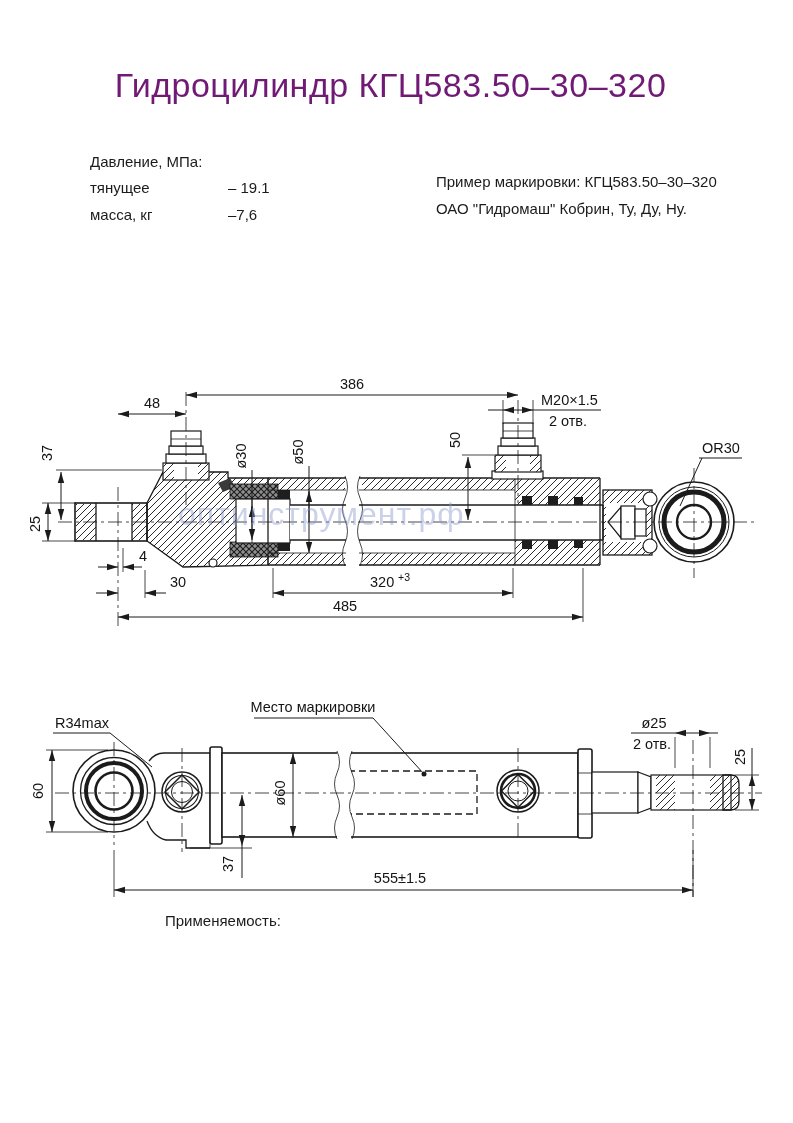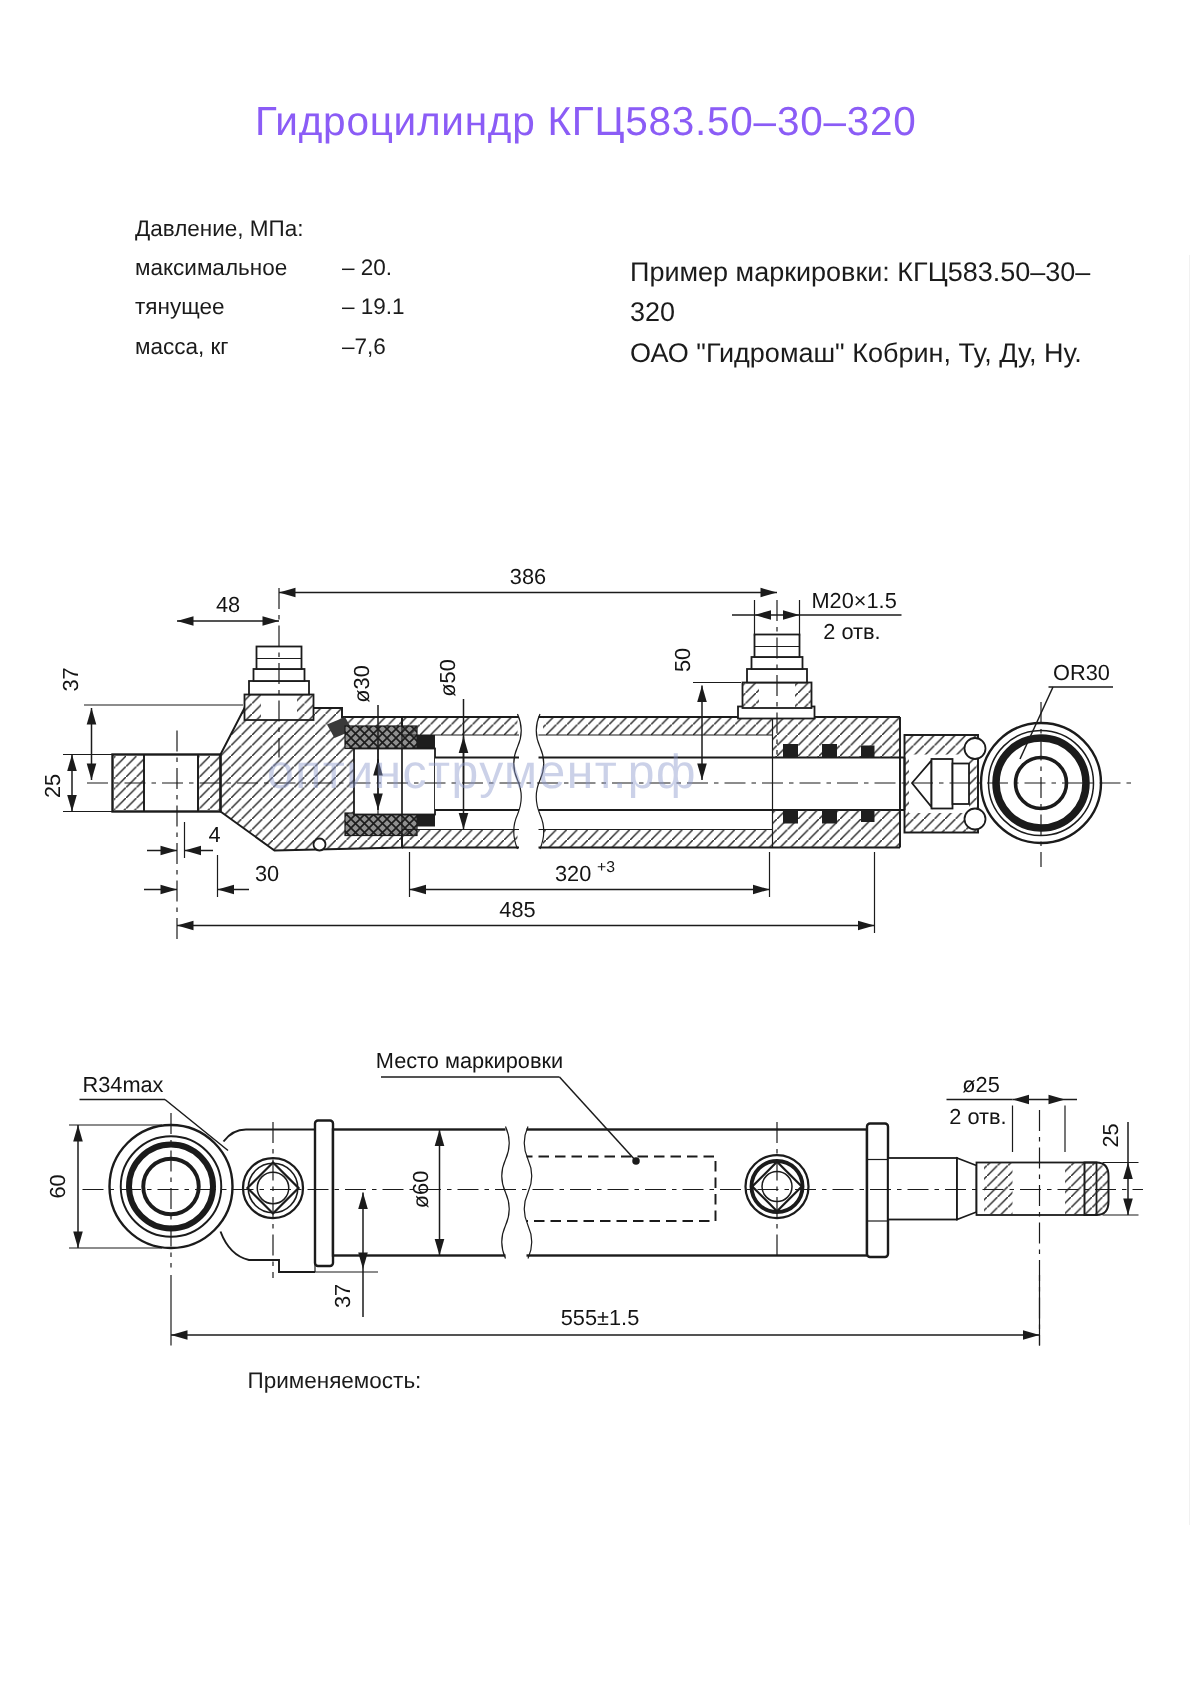--- a/index.html
+++ b/index.html
@@ -1,23 +1,23 @@
 <!DOCTYPE html>
 <html><head>
 <meta charset="utf-8">
 <style>
   html,body{margin:0;padding:0;background:#e8e8e8;}
   .page{position:relative;width:793px;height:1123px;background:#ffffff;margin:0 auto;overflow:hidden;
         font-family:"Liberation Sans",sans-serif;color:#1b1b1b;}
   .title{position:absolute;left:0;top:66px;width:781px;text-align:center;
-         font-size:27px;letter-spacing:.5px;color:#8b5cf6;}
+         font-size:34px;letter-spacing:.5px;color:#701a75;}
   .specs{position:absolute;left:90px;top:144px;width:320px;font-size:15px;}
-  .specs .row{display:flex;height:26.2px;align-items:flex-start;}
+  .specs .row{display:flex;height:26.2px;align-items:flex-end;}
   .specs .lbl{width:138px;flex:0 0 138px;}
-  .marking{position:absolute;left:420px;top:168px;width:330px;font-size:18px;line-height:27px;}
+  .marking{position:absolute;left:436px;top:168px;width:330px;font-size:15px;line-height:27px;}
   .apply{position:absolute;left:165px;top:912px;font-size:15px;}
   .wm{position:absolute;left:178px;top:496px;width:460px;font-size:32px;letter-spacing:1px;
       color:rgba(140,152,205,.45);z-index:5;pointer-events:none;}
   svg{position:absolute;left:0;top:0;}
   .o{fill:#fff;stroke:#1b1b1b;stroke-width:1.6}
   .o2{fill:#fff;stroke:#1b1b1b;stroke-width:1.2}
   .ln{stroke:#1b1b1b;stroke-width:1.3;fill:none}
   .thin{stroke:#1b1b1b;stroke-width:.8;fill:none}
   .cl{stroke:#1b1b1b;stroke-width:.8;stroke-dasharray:14 4 3 4;fill:none}
   .dim{stroke:#1b1b1b;stroke-width:1;fill:none}
@@ -35,24 +35,20 @@
 <div class="page">
 
   <div class="title">Гидроцилиндр КГЦ583.50–30–320</div>
 
   <div class="specs">
     <div class="row">
         <span class="lbl">Давление, МПа:</span>
         <span></span>
       </div>
     <div class="row">
-        <span class="lbl">максимальное</span>
-        <span>– 20.</span>
-      </div>
-    <div class="row">
         <span class="lbl">тянущее</span>
         <span>– 19.1</span>
       </div>
     <div class="row">
         <span class="lbl">масса, кг</span>
         <span>–7,6</span>
       </div>
   </div>
 
   <div class="marking">

